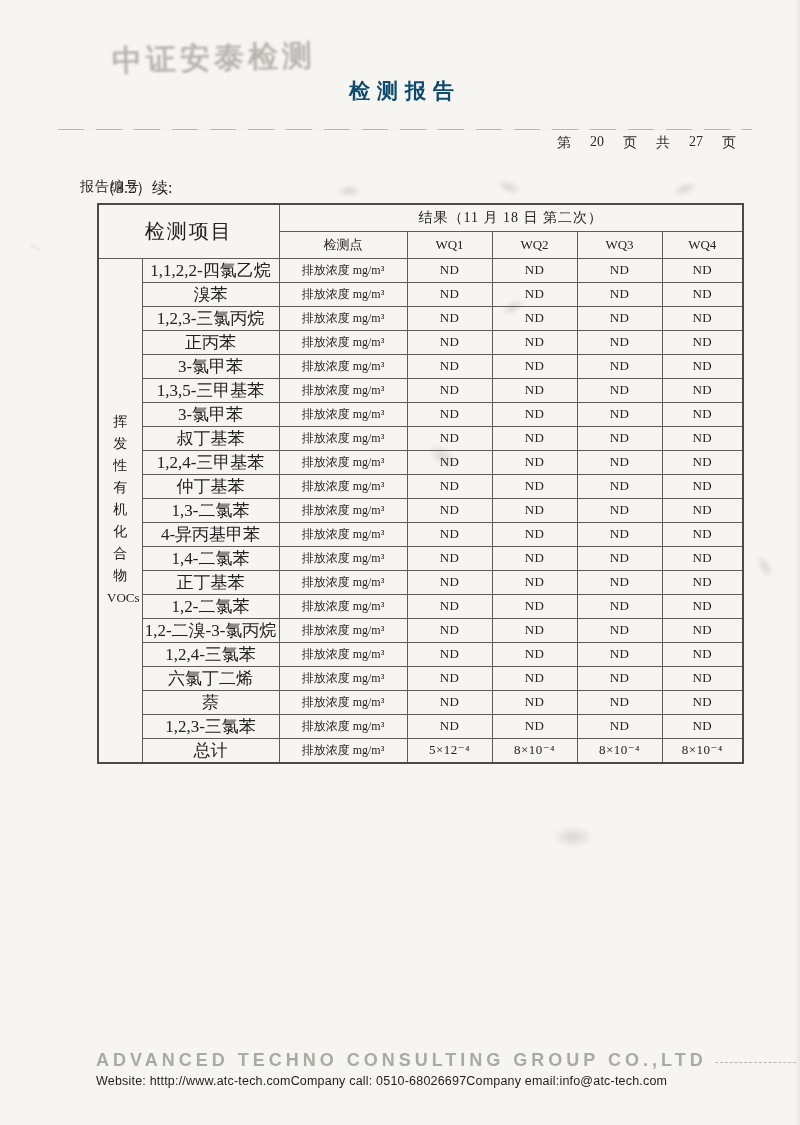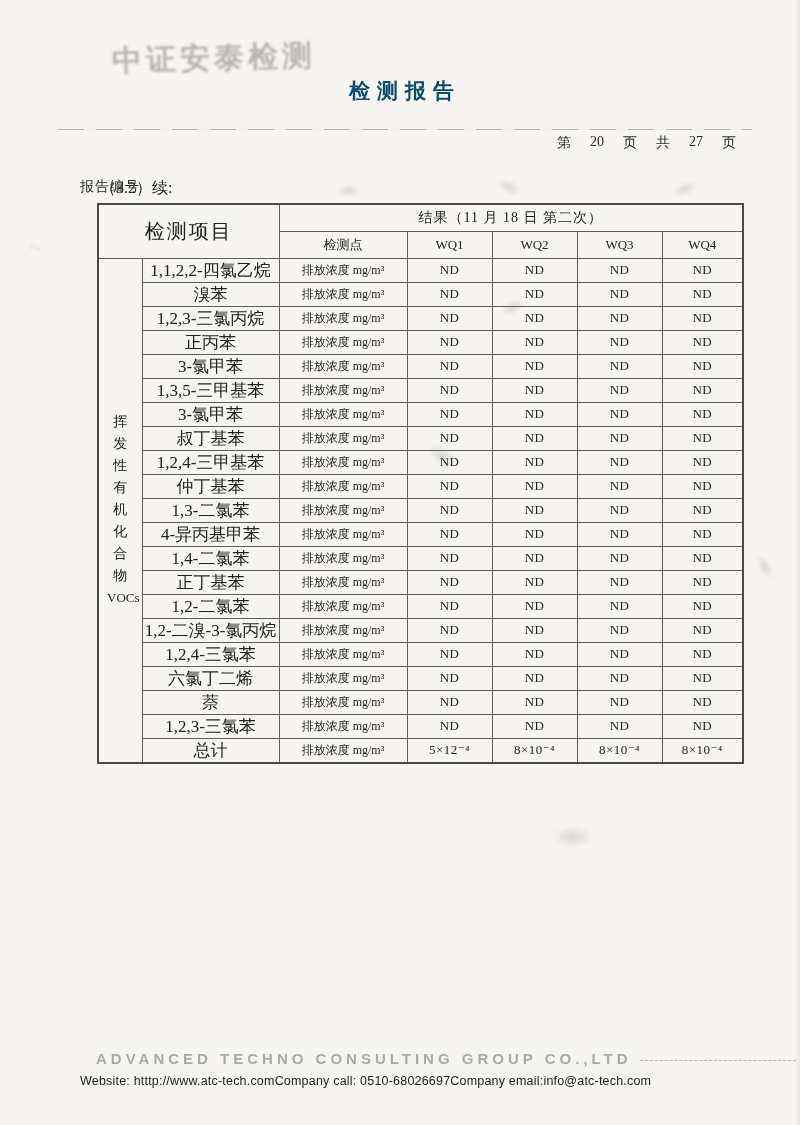--- a/index.html
+++ b/index.html
@@ -110,36 +110,36 @@
   td.val-cell { font-size: 13px; letter-spacing: 0.5px; }
 
   
   .footer-company {
     position: absolute;
     left: 96px; top: 1050px;
     width: 700px;
     display: flex;
     align-items: baseline;
     font-family: "Liberation Sans", sans-serif;
-    font-size: 15px;
+    font-size: 18px;
     font-weight: bold;
     letter-spacing: 4px;
     color: rgba(125, 130, 122, 0.65);
     filter: blur(0.7px);
     white-space: nowrap;
   }
   .footer-company .tail {
     flex: 1;
     border-bottom: 1px dashed rgba(120,120,120,0.5);
     margin-left: 8px;
     transform: translateY(-3px);
   }
   .footer-contact {
     position: absolute;
-    left: 80px; top: 1074px;
+    left: 96px; top: 1074px;
     font-family: "Liberation Sans", sans-serif;
     font-size: 12.5px;
     color: #1d1d1d;
     letter-spacing: 0.2px;
   }
 
   
   .smudge {
     position: absolute;
     pointer-events: none;

